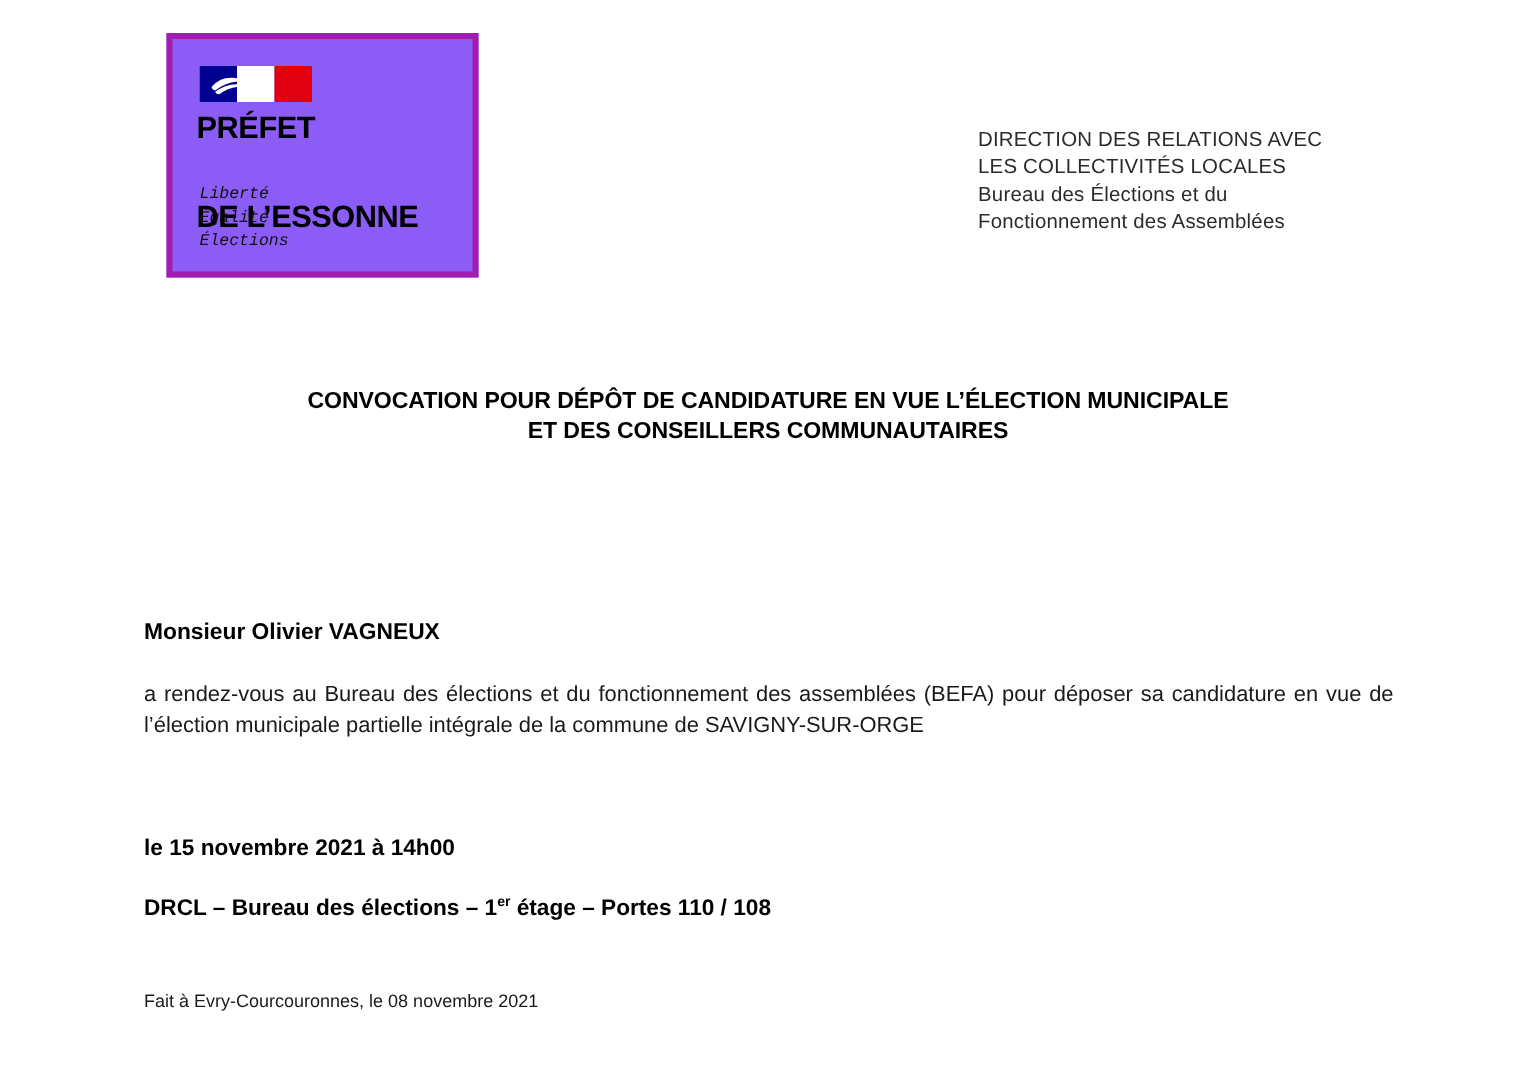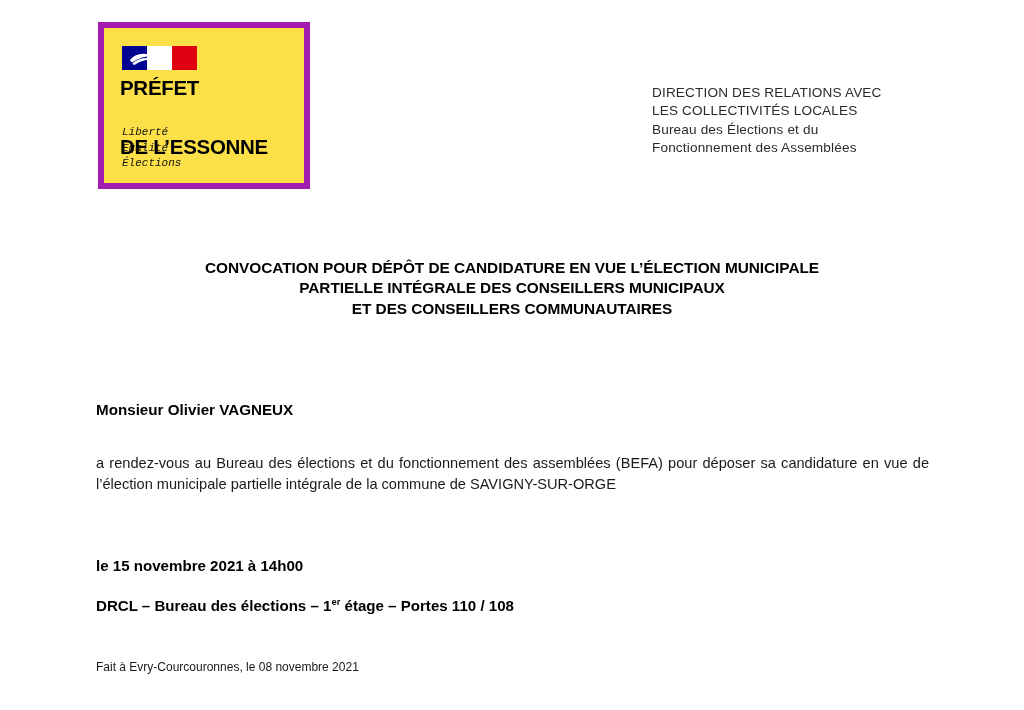--- a/index.html
+++ b/index.html
@@ -19,27 +19,27 @@
 
   .page {
     position: absolute;
     inset: 0;
     background: #ffffff;
   }
 
   
   .letterhead {
     position: absolute;
-    left: 98px;
+    left: 111px;
     top: 22px;
     width: 200px;
     height: 155px;
-    border: 6px solid #a21caf;
+    border: 4px solid #a21caf;
     box-sizing: content-box;
-    background: #fde047;
+    background: #8b5cf6;
   }
 
   .flag {
     position: absolute;
     left: 18px;
     top: 18px;
     width: 75px;
     height: 24px;
     display: block;
   }
@@ -97,21 +97,21 @@
     line-height: 20.4px;
     letter-spacing: -0.05px;
     color: #000000;
   }
   .doc-title .tline { display: block; }
 
   
   .addressee {
     position: absolute;
     left: 96px;
-    top: 400px;
+    top: 412px;
     font-family: "Liberation Sans", sans-serif;
     font-weight: bold;
     font-size: 15.2px;
     line-height: 20px;
     color: #000000;
     text-align: center;
   }
 
   .body-para {
     position: absolute;
@@ -193,21 +193,20 @@
 
   <div class="direction-block">
     <span class="line">DIRECTION DES RELATIONS AVEC</span>
     <span class="line">LES COLLECTIVITÉS LOCALES</span>
     <span class="line">Bureau des Élections et du</span>
     <span class="line">Fonctionnement des Assemblées</span>
   </div>
 
   <div class="doc-title">
     <span class="tline">CONVOCATION POUR DÉPÔT DE CANDIDATURE EN VUE L’ÉLECTION MUNICIPALE</span>
-    <span class="tline">PARTIELLE INTÉGRALE DES CONSEILLERS MUNICIPAUX</span>
     <span class="tline">ET DES CONSEILLERS COMMUNAUTAIRES</span>
   </div>
 
   <div class="addressee">Monsieur Olivier VAGNEUX</div>
 
   <div class="body-para">a rendez-vous au Bureau des élections et du fonctionnement des assemblées (BEFA) pour déposer sa candidature en vue de l’élection municipale partielle intégrale de la commune de SAVIGNY-SUR-ORGE</div>
 
   <div class="meeting-time">le 15 novembre 2021 à 14h00</div>
 
   <div class="meeting-place"><span>DRCL – Bureau des élections – 1</span><sup>er</sup><span> étage – Portes 110 / 108</span></div>

